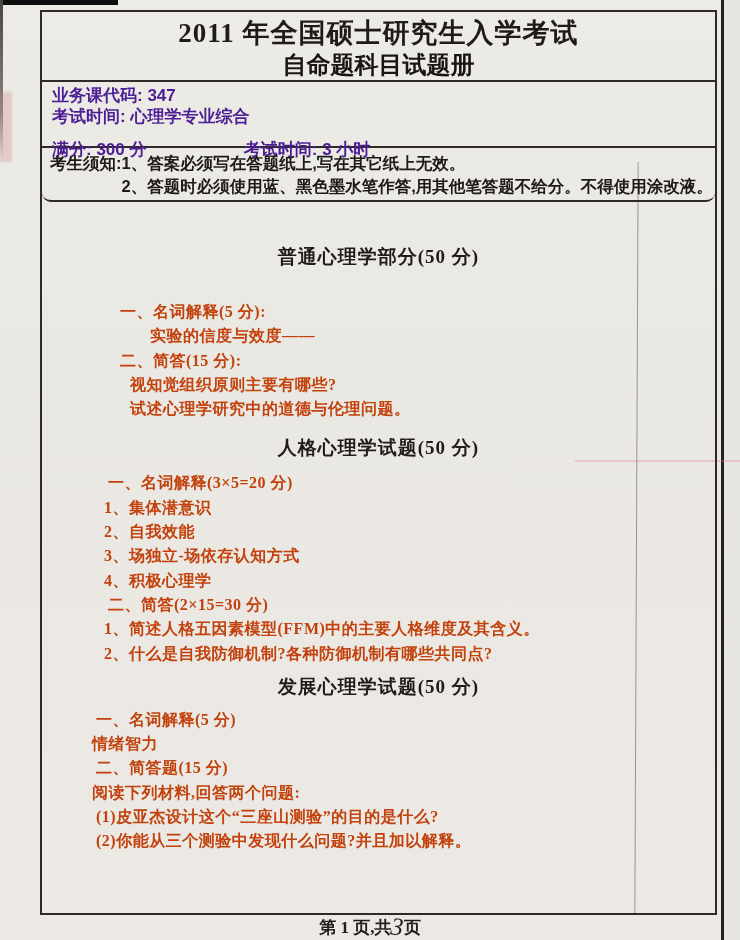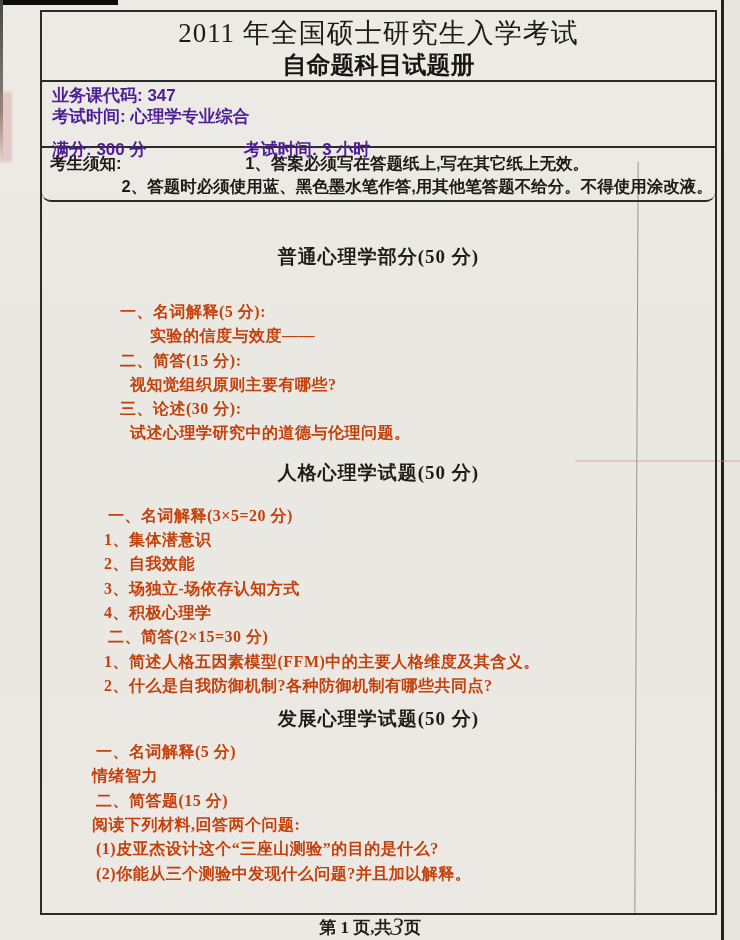--- a/index.html
+++ b/index.html
@@ -17,42 +17,42 @@
   .edge-right{right:16px;top:0;width:3px;height:940px;background:#23201e;}
   .strip-right{right:0;top:0;width:16px;height:940px;background:#e8e6e1;}
   .scanline-vert{left:636px;top:162px;width:1px;height:752px;background:rgba(70,66,62,0.5);transform:rotate(0.25deg);}
   .scanline-pink{left:575px;top:460px;width:165px;height:2px;background:rgba(220,135,145,0.35);}
   
   .frame{
     position:absolute;left:40px;top:10px;width:677px;height:905px;
     border:2px solid #2e2a27;box-sizing:border-box;background:transparent;
   }
   .title-block{height:70px;text-align:center;padding-top:6px;box-sizing:border-box;border-bottom:2px solid #2e2a27;}
-  .title-1{font-size:27px;line-height:31px;letter-spacing:1px;font-weight:400;color:#1e1b18;}
+  .title-1{font-size:27px;line-height:31px;letter-spacing:1px;font-weight:700;color:#1e1b18;}
   .title-2{font-size:24px;line-height:31px;font-weight:700;font-family:"Liberation Sans","DejaVu Sans",sans-serif;color:#181512;}
   .info-block{
     padding:3px 0 0 10px;height:66px;box-sizing:border-box;border-bottom:2px solid #2e2a27;
     font-family:"Liberation Sans","DejaVu Sans",sans-serif;font-weight:700;font-size:17px;color:#4c1d95;
   }
   .info-row{line-height:21px;white-space:nowrap;}
   .info-pair-first{display:inline-block;width:187px;margin-top:12px;}
   .notice-block{
     padding:4px 0 0 8px;height:54px;box-sizing:border-box;border-bottom:2px solid #2e2a27;
     font-family:"Liberation Sans","DejaVu Sans",sans-serif;font-weight:700;font-size:16.5px;color:#1d1a17;
     display:flex;align-items:flex-start;border-radius:9px;
   }
   .notice-label{line-height:23px;flex:0 0 auto;}
-  .notice-items{line-height:23px;text-align:center;}
+  .notice-items{line-height:23px;}
   
   .body-area{position:relative;}
   .section-heading{
     text-align:center;font-size:19px;line-height:26px;font-weight:600;color:#201c19;letter-spacing:1px;
   }
   .sh-1{margin:42px 0 30px 0;}
-  .sh-2{margin:14px 0 18px 0;}
+  .sh-2{margin:14px 0 10px 0;}
   .sh-3{margin:8px 0 8px 0;}
   .q-line{font-size:16px;line-height:24.3px;font-weight:600;color:#c2410c;letter-spacing:0.5px;}
   .ind-a{padding-left:78px;}
   .ind-b{padding-left:108px;}
   .ind-c{padding-left:88px;}
   .ind-d{padding-left:66px;}
   .ind-e{padding-left:62px;}
   .ind-f{padding-left:54px;}
   .ind-g{padding-left:50px;}
   
@@ -107,21 +107,20 @@
     </span>
   </div>
 
   <div class="body-area">
 
     <div class="section-heading sh-1">普通心理学部分(50 分)</div>
     <div class="q-line ind-a">一、名词解释(5 分):</div>
     <div class="q-line ind-b">实验的信度与效度——</div>
     <div class="q-line ind-a">二、简答(15 分):</div>
     <div class="q-line ind-c">视知觉组织原则主要有哪些?</div>
-    <div class="q-line ind-a">三、论述(30 分):</div>
     <div class="q-line ind-c">试述心理学研究中的道德与伦理问题。</div>
 
     <div class="section-heading sh-2">人格心理学试题(50 分)</div>
     <div class="q-line ind-d">一、名词解释(3×5=20 分)</div>
     <div class="q-line ind-e">1、集体潜意识</div>
     <div class="q-line ind-e">2、自我效能</div>
     <div class="q-line ind-e">3、场独立-场依存认知方式</div>
     <div class="q-line ind-e">4、积极心理学</div>
     <div class="q-line ind-d">二、简答(2×15=30 分)</div>
     <div class="q-line ind-e">1、简述人格五因素模型(FFM)中的主要人格维度及其含义。</div>

